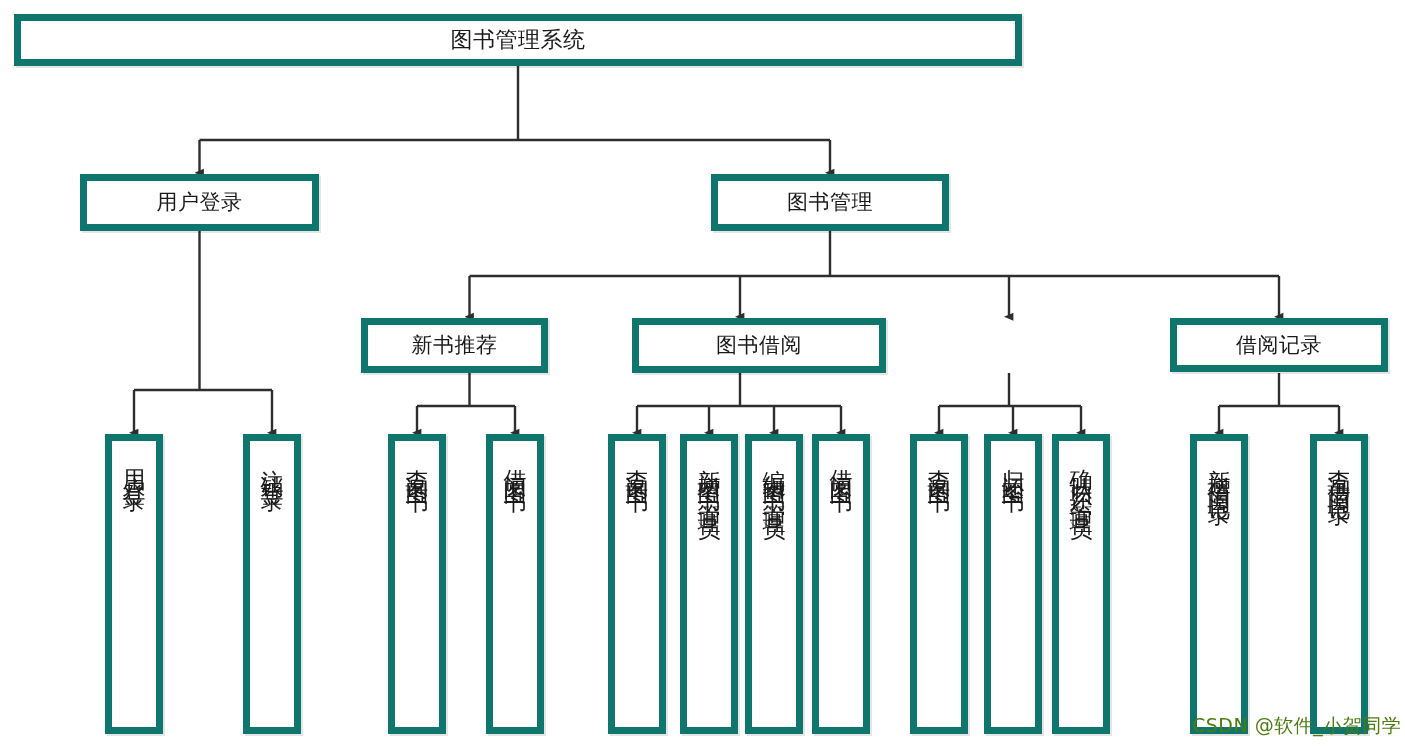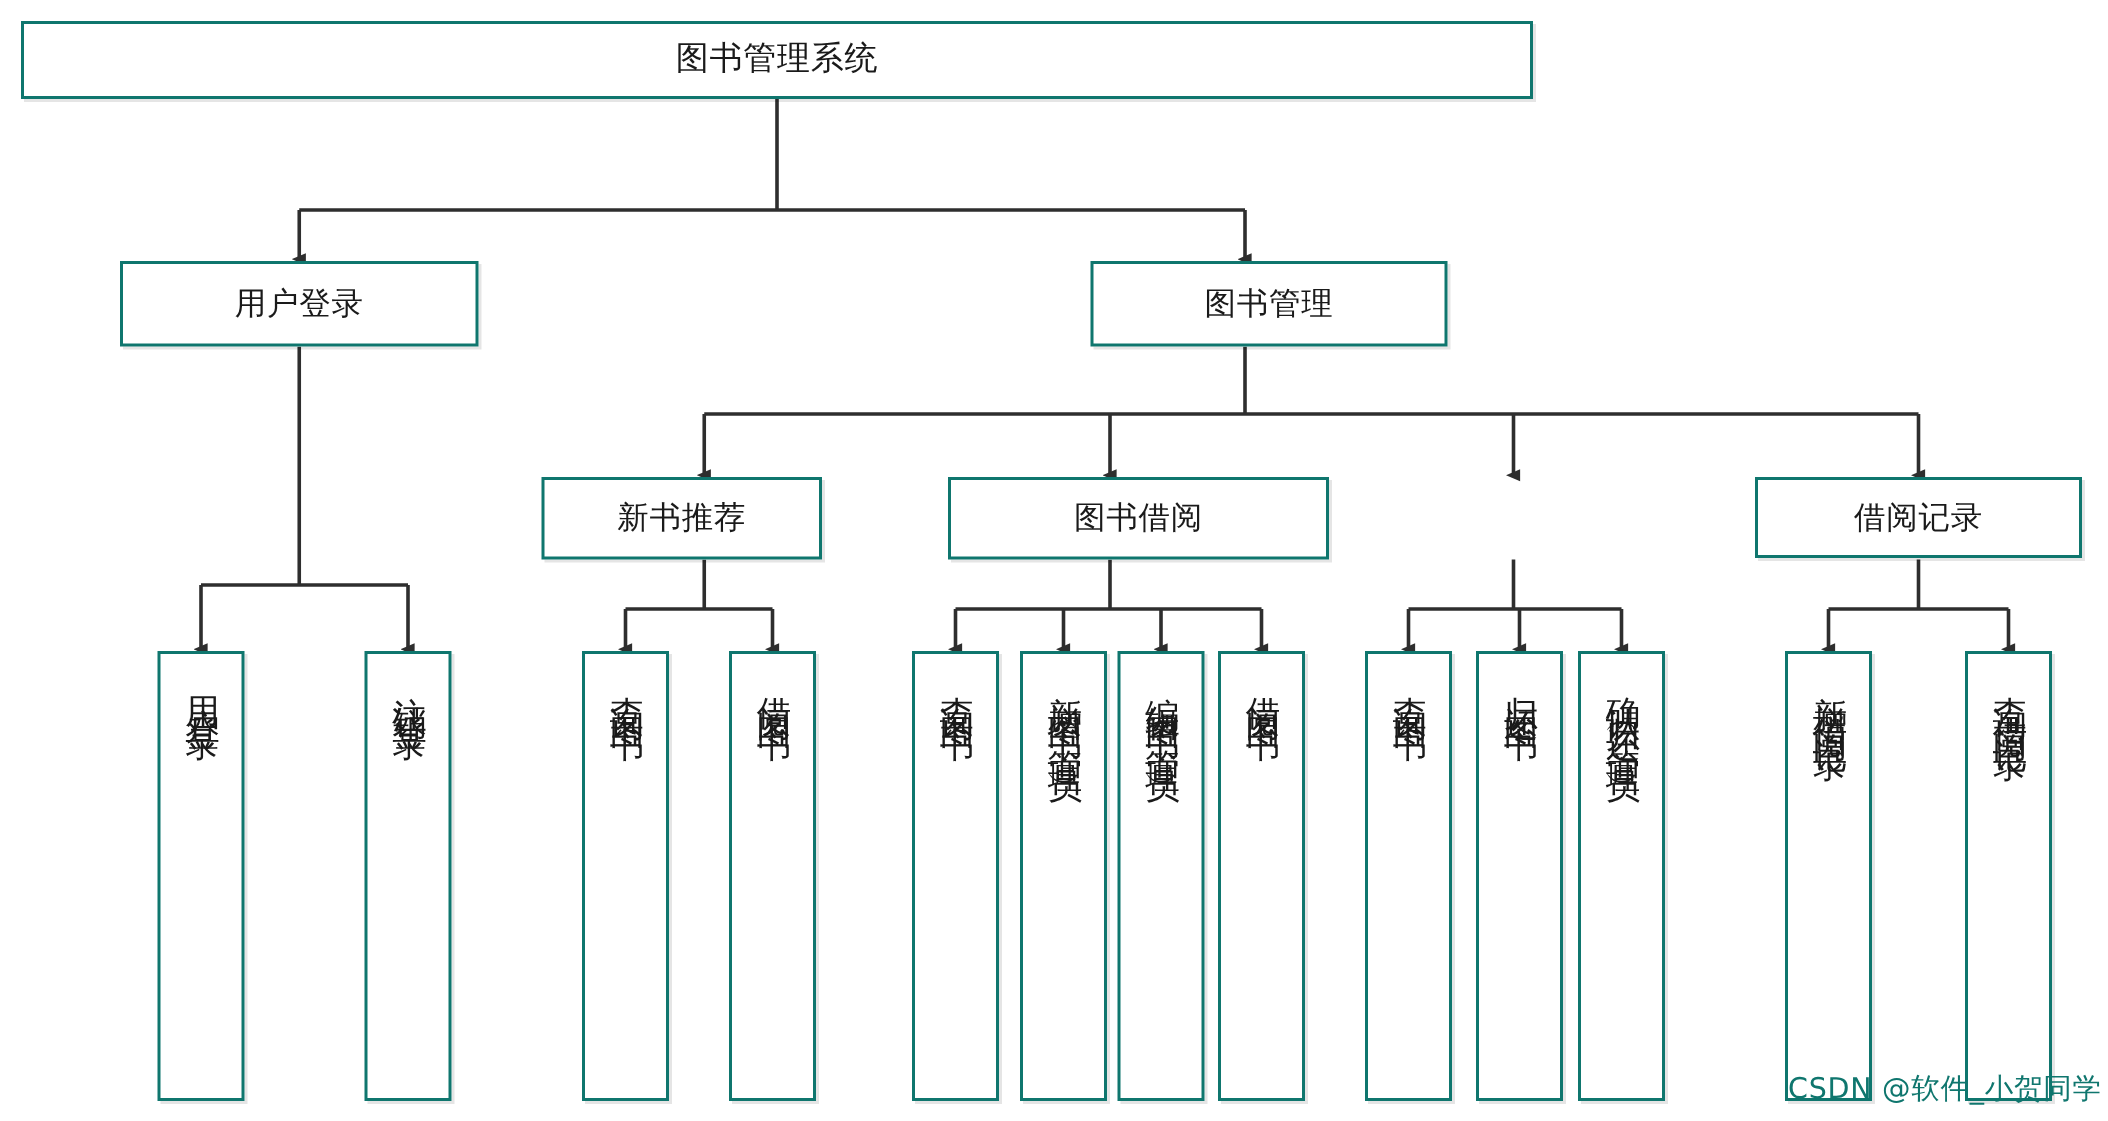--- a/index.html
+++ b/index.html
@@ -22,21 +22,21 @@
     left: 0;
     top: 0;
     width: 1405px;
     height: 747px;
     pointer-events: none;
   }
   .node {
     position: absolute;
     box-sizing: border-box;
     background: #ffffff;
-    border: 2px solid #0f766e;
+    border: 7px solid #0f766e;
     display: flex;
     align-items: center;
     justify-content: center;
     box-shadow: 2px 2px 0 rgba(0,0,0,0.10);
   }
   .node .lbl {
     color: #1a1a1a;
     line-height: 1.18;
     text-align: center;
     letter-spacing: 0.5px;
@@ -58,21 +58,21 @@
   .node.v .lbl {
     writing-mode: vertical-rl;
     text-orientation: upright;
     font-size: 23px;
     letter-spacing: 7px;
     line-height: 1;
     white-space: nowrap;
   }
   .watermark {
     position: absolute;
-    color: #0f766e;
+    color: #4d7c0f;
     font-size: 19px;
     white-space: nowrap;
     letter-spacing: 0.5px;
     pointer-events: none;
   }
 </style>
 </head>
 <body>
 
 <div id="canvas">
@@ -120,21 +120,21 @@
       </g>
   </svg>
 
   <div class="node h root" style="left: 14px; top: 14px; width: 1008px; height: 52px;">
     <span class="lbl">图书管理系统</span>
   </div>
 
   <div class="node h" style="left: 80px; top: 174px; width: 239px; height: 57px;">
     <span class="lbl">用户登录</span>
   </div>
-  <div class="node h" style="left: 711px; top: 174px; width: 238px; height: 57px; margin-left: 16px;">
+  <div class="node h" style="left: 711px; top: 174px; width: 238px; height: 57px;">
     <span class="lbl">图书管理</span>
   </div>
 
   <div class="node h" style="left: 361px; top: 318px; width: 187px; height: 55px;">
     <span class="lbl">新书推荐</span>
   </div>
   <div class="node h" style="left: 632px; top: 318px; width: 254px; height: 55px;">
     <span class="lbl">图书借阅</span>
   </div>
   <div class="node h" style="left: 1170px; top: 318px; width: 218px; height: 54px;">

